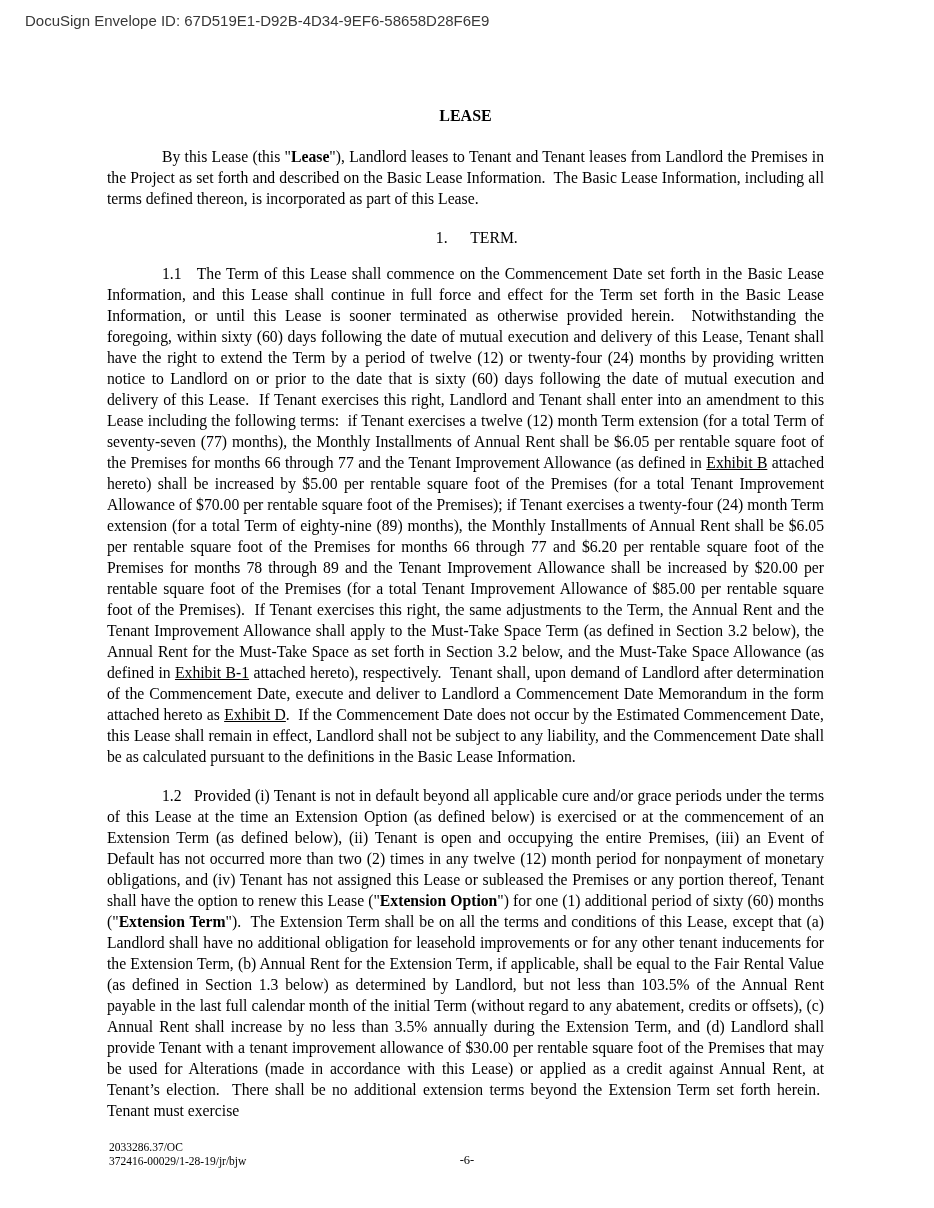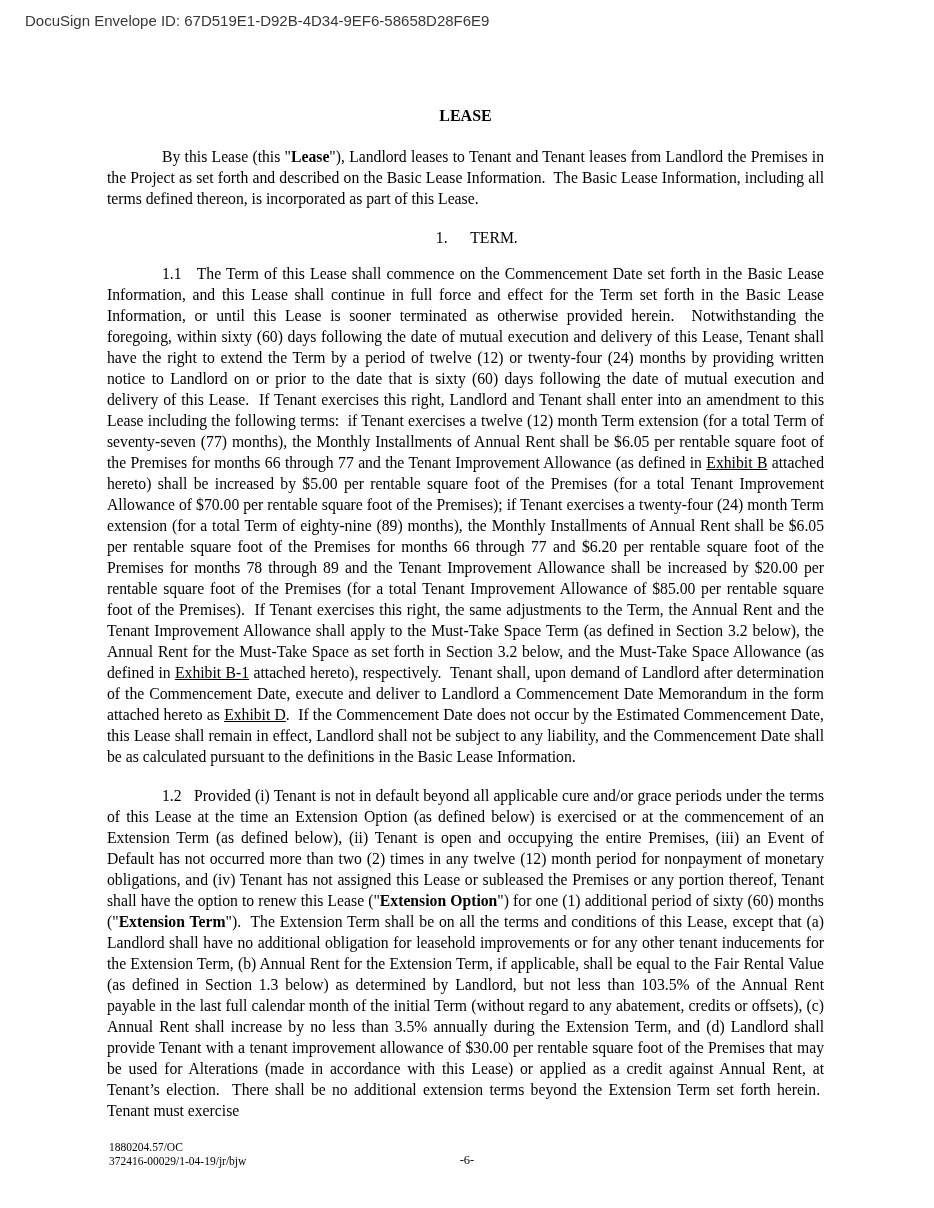--- a/index.html
+++ b/index.html
@@ -86,17 +86,17 @@
     <span class="sec-num">1.</span><span>TERM.</span>
   </p>
 
   <p class="para"><span>1.1&nbsp;&nbsp; The Term of this Lease shall commence on the Commencement Date set forth in the Basic Lease Information, and this Lease shall continue in full force and effect for the Term set forth in the Basic Lease Information, or until this Lease is sooner terminated as otherwise provided herein.&nbsp; Notwithstanding the foregoing, within sixty (60) days following the date of mutual execution and delivery of this Lease, Tenant shall have the right to extend the Term by a period of twelve (12) or twenty-four (24) months by providing written notice to Landlord on or prior to the date that is sixty (60) days following the date of mutual execution and delivery of this Lease.&nbsp; If Tenant exercises this right, Landlord and Tenant shall enter into an amendment to this Lease including the following terms:&nbsp; if Tenant exercises a twelve (12) month Term extension (for a total Term of seventy-seven (77) months), the Monthly Installments of Annual Rent shall be $6.05 per rentable square foot of the Premises for months 66 through 77 and the Tenant Improvement Allowance (as defined in </span><span style="text-decoration: underline;">Exhibit B</span><span> attached hereto) shall be increased by $5.00 per rentable square foot of the Premises (for a total Tenant Improvement Allowance of $70.00 per rentable square foot of the Premises); if Tenant exercises a twenty-four (24) month Term extension (for a total Term of eighty-nine (89) months), the Monthly Installments of Annual Rent shall be $6.05 per rentable square foot of the Premises for months 66 through 77 and $6.20 per rentable square foot of the Premises for months 78 through 89 and the Tenant Improvement Allowance shall be increased by $20.00 per rentable square foot of the Premises (for a total Tenant Improvement Allowance of $85.00 per rentable square foot of the Premises).&nbsp; If Tenant exercises this right, the same adjustments to the Term, the Annual Rent and the Tenant Improvement Allowance shall apply to the Must-Take Space Term (as defined in Section 3.2 below), the Annual Rent for the Must-Take Space as set forth in Section 3.2 below, and the Must-Take Space Allowance (as defined in </span><span style="text-decoration: underline;">Exhibit B-1</span><span> attached hereto), respectively.&nbsp; Tenant shall, upon demand of Landlord after determination of the Commencement Date, execute and deliver to Landlord a Commencement Date Memorandum in the form attached hereto as </span><span style="text-decoration: underline;">Exhibit D</span><span>.&nbsp; If the Commencement Date does not occur by the Estimated Commencement Date, this Lease shall remain in effect, Landlord shall not be subject to any liability, and the Commencement Date shall be as calculated pursuant to the definitions in the Basic Lease Information.</span></p>
 
   <p class="para"><span>1.2&nbsp;&nbsp; Provided (i) Tenant is not in default beyond all applicable cure and/or grace periods under the terms of this Lease at the time an Extension Option (as defined below) is exercised or at the commencement of an Extension Term (as defined below), (ii) Tenant is open and occupying the entire Premises, (iii) an Event of Default has not occurred more than two (2) times in any twelve (12) month period for nonpayment of monetary obligations, and (iv) Tenant has not assigned this Lease or subleased the Premises or any portion thereof, Tenant shall have the option to renew this Lease ("</span><span style="font-weight: bold;">Extension Option</span><span>") for one (1) additional period of sixty (60) months ("</span><span style="font-weight: bold;">Extension Term</span><span>").&nbsp; The Extension Term shall be on all the terms and conditions of this Lease, except that (a) Landlord shall have no additional obligation for leasehold improvements or for any other tenant inducements for the Extension Term, (b) Annual Rent for the Extension Term, if applicable, shall be equal to the Fair Rental Value (as defined in Section 1.3 below) as determined by Landlord, but not less than 103.5% of the Annual Rent payable in the last full calendar month of the initial Term (without regard to any abatement, credits or offsets), (c) Annual Rent shall increase by no less than 3.5% annually during the Extension Term, and (d) Landlord shall provide Tenant with a tenant improvement allowance of $30.00 per rentable square foot of the Premises that may be used for Alterations (made in accordance with this Lease) or applied as a credit against Annual Rent, at Tenant’s election.&nbsp; There shall be no additional extension terms beyond the Extension Term set forth herein.&nbsp; Tenant must exercise</span></p>
 
 </div>
 
 <div class="footer-left">
-  <div>1880204.57/OC</div>
-  <div>372416-00029/1-04-19/jr/bjw</div>
+  <div>2033286.37/OC</div>
+  <div>372416-00029/1-28-19/jr/bjw</div>
 </div>
 
 <div class="page-num">-6-</div>
 
 </body></html>

